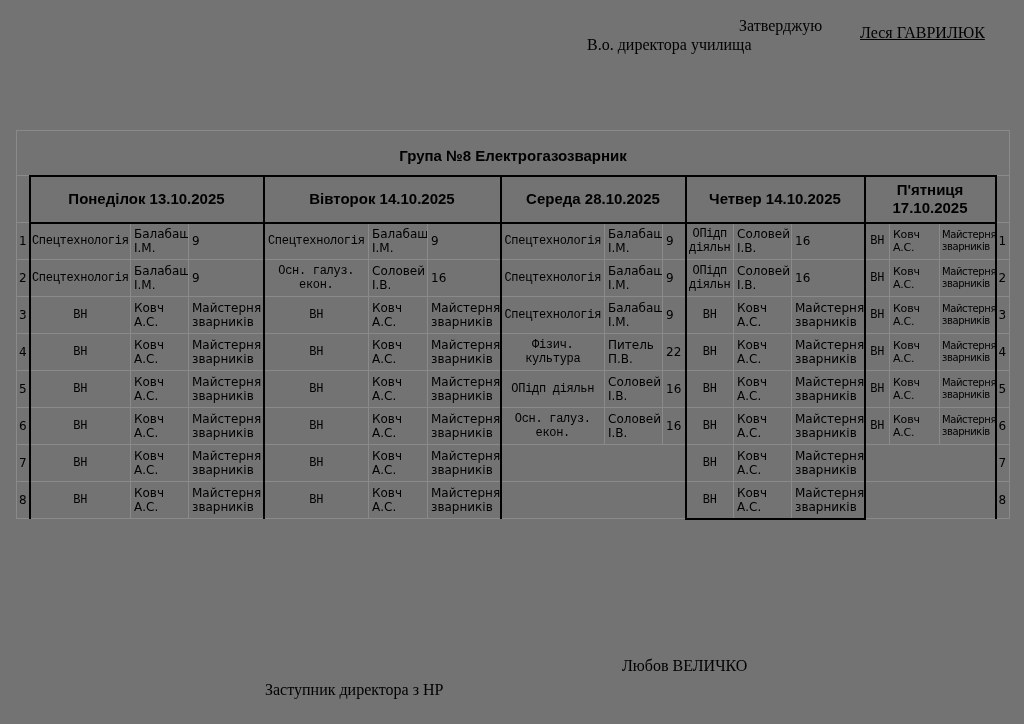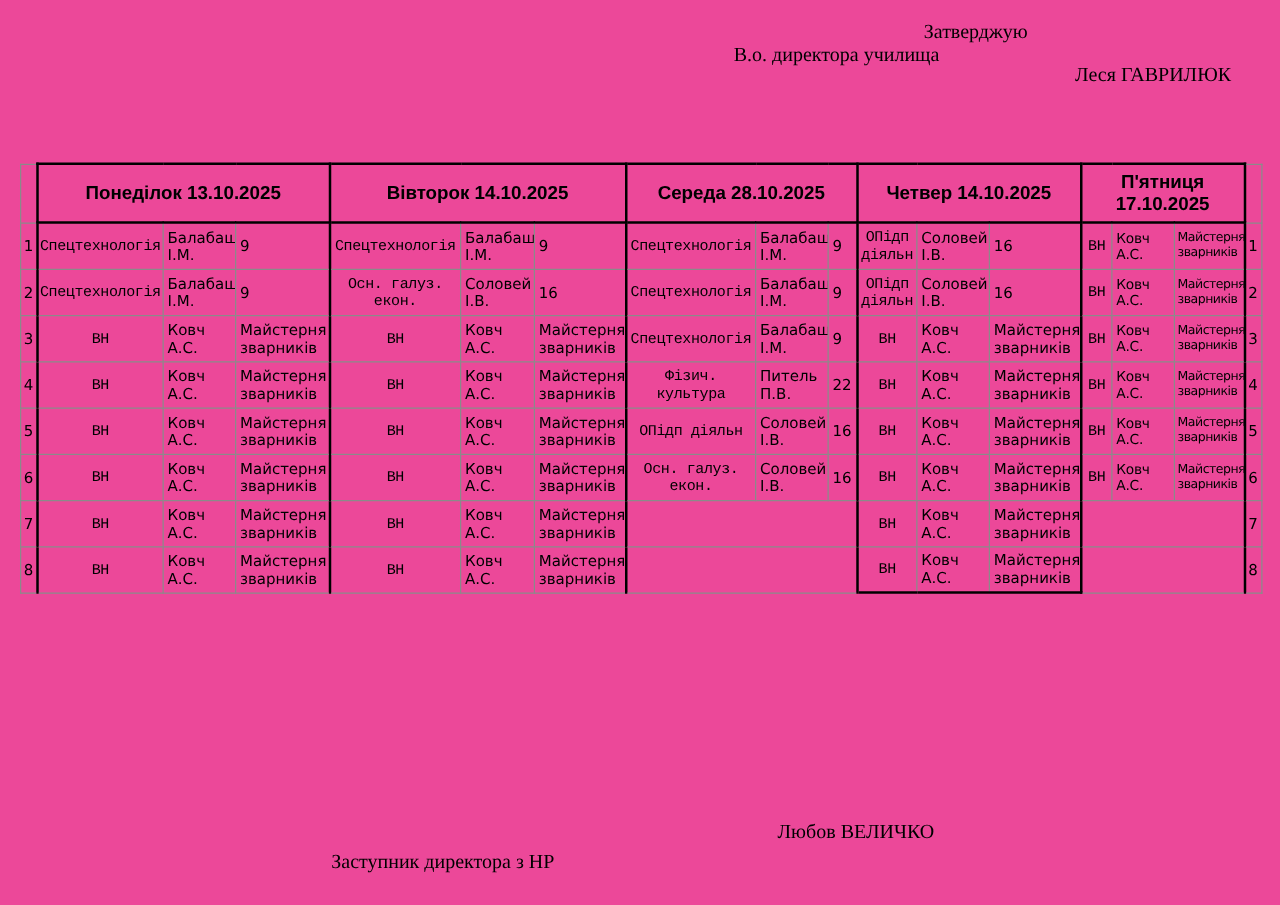--- a/index.html
+++ b/index.html
@@ -1,21 +1,21 @@
 <!DOCTYPE html>
 <html><head>
 <meta charset="utf-8">
 <style>
   * { margin: 0; padding: 0; box-sizing: border-box; }
   html, body { background: #ffffff; }
   .page {
     position: relative;
     width: 1024px;
     height: 724px;
-    background: #ec4899;
+    background: #737373;
     font-family: "Liberation Serif", serif;
     color: #000;
     overflow: hidden;
   }
   .abs { position: absolute; white-space: nowrap; }
   .serif { font-family: "Liberation Serif", serif; font-size: 16px; color: #000; }
   .doc-title {
     position: absolute;
     top: 68px; left: 0; width: 1000px;
     text-align: center;
@@ -74,21 +74,21 @@
   td.cell.d-friday.teacher { font-size: 11px; line-height: 13px; letter-spacing: -0.2px; }
   td.cell.d-friday.room    { font-size: 10px; line-height: 12px; letter-spacing: -0.4px; padding-left: 2px; }
 </style>
 </head>
 <body>
 
 <div class="page">
 
   <div class="abs serif" style="left:739px; top:17px;">Затверджую</div>
   <div class="abs serif" style="left:587px; top:36px;text-align:center;">В.о. директора училища</div>
-  <div class="abs serif" style="left:860px; top:52px;">Леся ГАВРИЛЮК</div>
+  <div class="abs serif" style="left:860px; top:24px;text-decoration:underline;">Леся ГАВРИЛЮК</div>
 
 
   <table class="schedule">
     <colgroup>
       <col style="width:13px">
         <col style="width:101px">
         <col style="width:58px">
         <col style="width:75px">
       <col style="width:105px">
         <col style="width:59px">
@@ -98,20 +98,23 @@
         <col style="width:23px">
       <col style="width:48px">
         <col style="width:58px">
         <col style="width:73px">
       <col style="width:25px">
         <col style="width:50px">
         <col style="width:56px">
       <col style="width:14px">
     </colgroup>
     <thead>
+      <tr class="group-row">
+        <td colspan="17">Група №8 Електрогазозварник</td>
+      </tr>
       <tr class="day-row">
         <td></td>
         <td class="day-h" colspan="3">Понеділок 13.10.2025</td>
         <td class="day-h" colspan="3">Вівторок 14.10.2025</td>
         <td class="day-h" colspan="3">Середа 28.10.2025</td>
         <td class="day-h" colspan="3">Четвер 14.10.2025</td>
         <td class="day-h" colspan="3">П'ятниця
 17.10.2025</td>
         <td></td>
       </tr>

